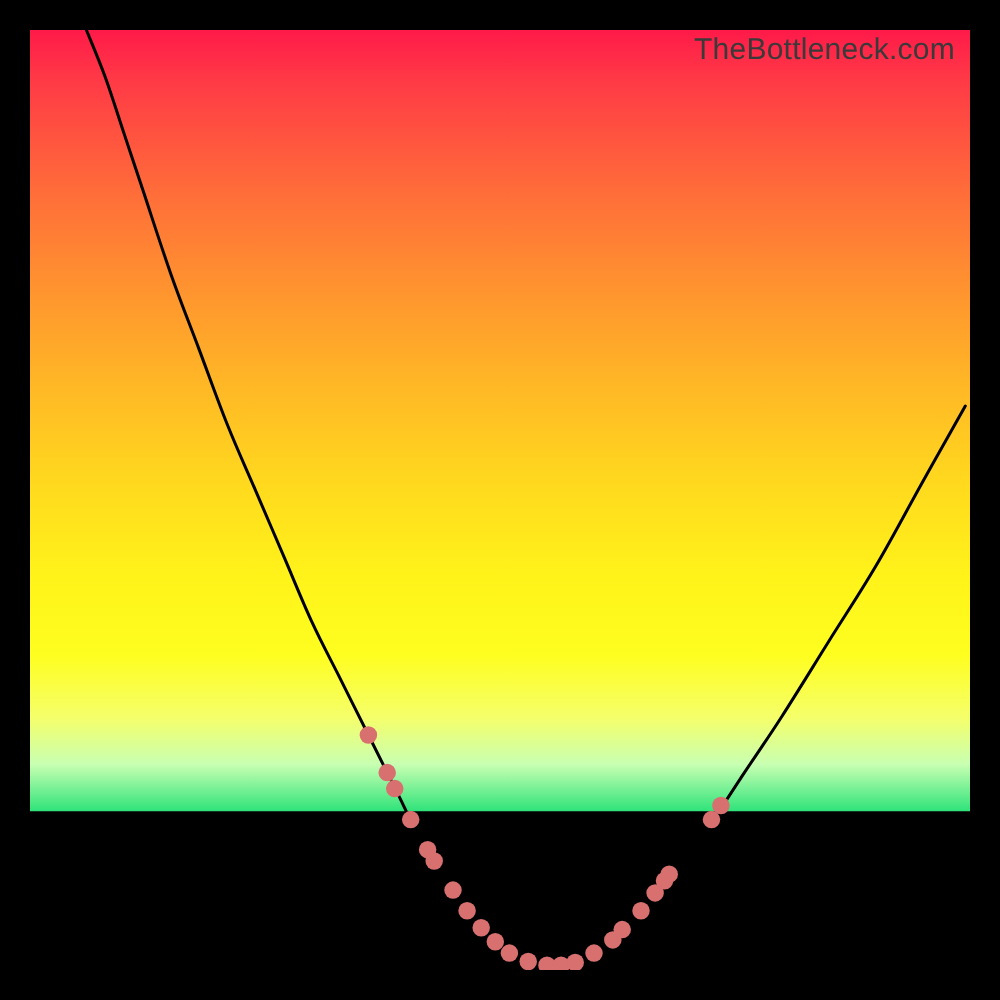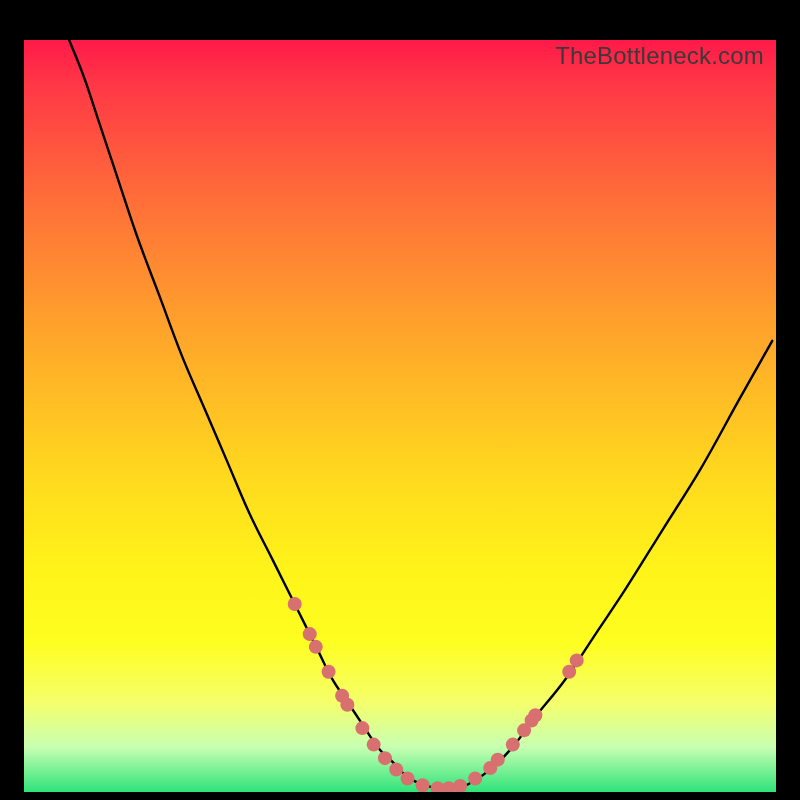--- a/index.html
+++ b/index.html
@@ -7,23 +7,23 @@
     padding: 0;
     width: 800px;
     height: 800px;
     background: #000;
     overflow: hidden;
     font-family: Arial, Helvetica, sans-serif;
   }
   .frame {
     position: absolute;
     left: 24px;
-    top: 40px;
+    top: 24px;
     width: 752px;
-    height: 752px;
+    height: 625px;
     background: linear-gradient(to bottom,
       #ff1a49 0%,
       #ff3846 6%,
       #ff6a3a 20%,
       #ff9030 32%,
       #ffb626 45%,
       #ffd91e 58%,
       #fff31a 70%,
       #fefe20 80%,
       #f5ff6a 88%,

